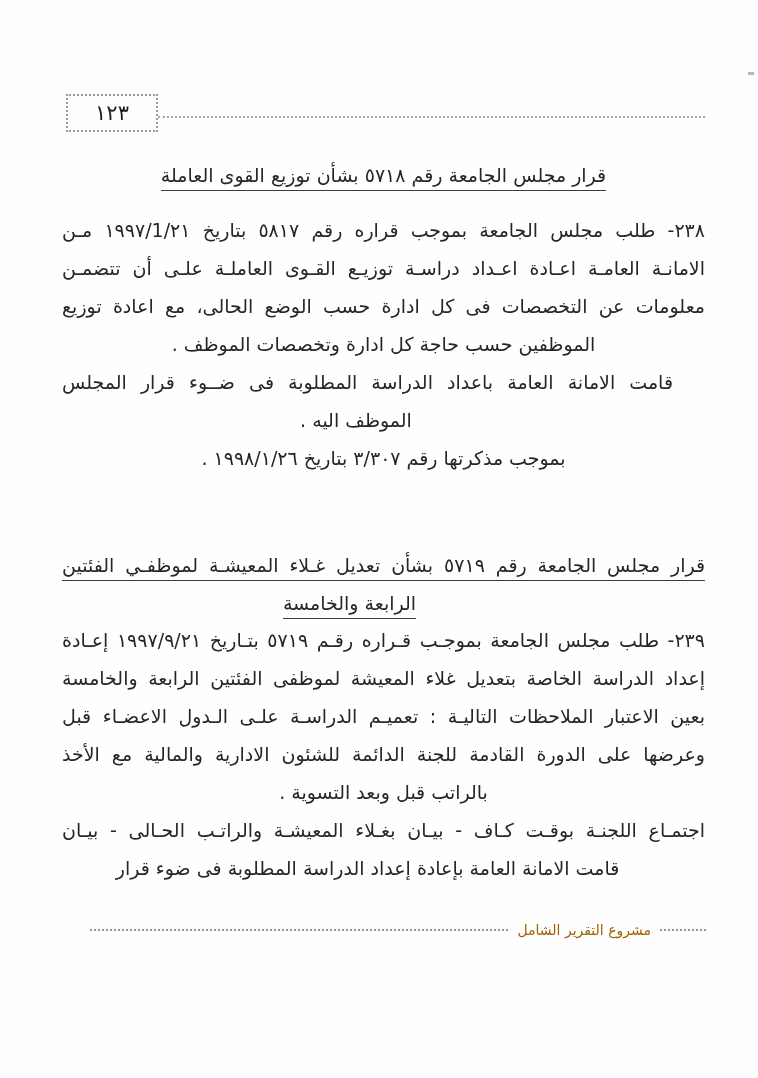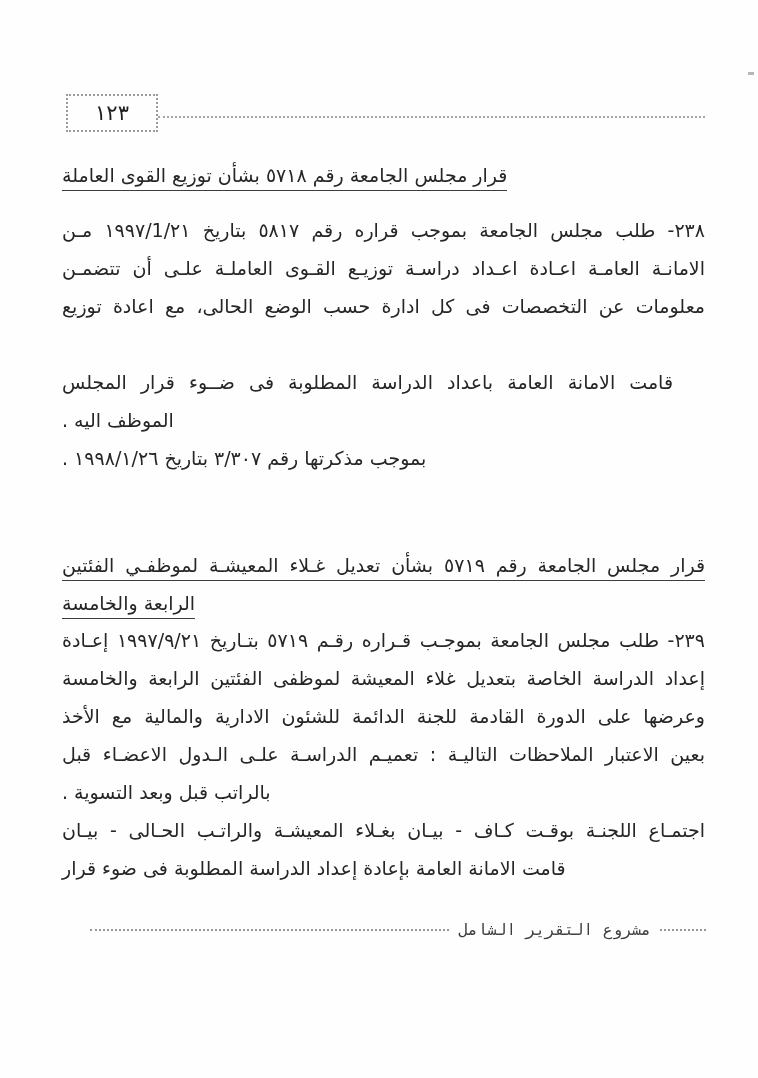--- a/index.html
+++ b/index.html
@@ -24,21 +24,21 @@
   
   .toprule{
     position:absolute;left:158px;right:53px;top:116px;
     border-top:2px dotted #a5a5a5;height:0;
   }
   .speck{position:absolute;left:748px;top:72px;width:6px;height:3px;background:#9a9a9a;opacity:.7;}
 
   .block{position:absolute;left:62px;right:53px;}
   .ln{height:38px;line-height:38px;font-size:19px;}
   .jl{text-align:justify;text-align-last:justify;}
-  .el{text-align:left;}
+  .el{text-align:center;}
   .ind{padding-right:32px;}
   .ind2{padding-right:55px;}
   .ind3{padding-right:68px;}
   .u{border-bottom:1.5px solid #3c3c3c;padding-bottom:4px;}
 
   #h1{top:156px;}
   #b1{top:211px;}
   #b2{top:363px;}
   #b3{top:439px;}
   #h2{top:546px;}
@@ -48,23 +48,22 @@
   
   .footer{
     position:absolute;left:90px;right:52px;top:921px;
     direction:ltr;
     display:flex;align-items:center;gap:9px;height:18px;
   }
   .footer .rule{border-top:2px dotted #979797;height:0;}
   .footer .rule.long{flex:1;}
   .footer .rule.short{width:46px;}
   .footer .note{
-    direction:rtl;font-size:16px;color:#404040;white-space:nowrap;
+    direction:rtl;font-size:14px;color:#a16207;white-space:nowrap;
     letter-spacing:.5px;
-    font-family:Liberation Mono, monospace;
   }
 </style>
 </head>
 <body>
 
 <div class="page">
 
   <div class="pagenum">
     <span>١٢٣</span>
   </div>
@@ -72,20 +71,21 @@
   <div class="speck"></div>
 
   <div class="block ln el" id="h1">
     <span class="u">قرار مجلس الجامعة رقم ٥٧١٨ بشأن توزيع القوى العاملة</span>
   </div>
 
   <div class="block" id="b1">
     <div class="ln jl">٢٣٨- طلب مجلس الجامعة بموجب قراره رقم ٥٨١٧ بتاريخ ١٩٩٧/1/٢١ مـن</div>
     <div class="ln jl">الامانـة العامـة اعـادة اعـداد دراسـة توزيـع القـوى العاملـة علـى أن تتضمـن</div>
     <div class="ln jl">معلومات عن التخصصات فى كل ادارة حسب الوضع الحالى، مع اعادة توزيع</div>
+    <div class="ln el">الموظفين حسب حاجة كل ادارة وتخصصات الموظف .</div>
   </div>
 
   <div class="block" id="b2">
     <div class="ln jl ind">قامت الامانة العامة باعداد الدراسة المطلوبة فى ضــوء قرار المجلس</div>
     <div class="ln el ind2">الموظف اليه .</div>
   </div>
 
   <div class="block" id="b3">
     <div class="ln el">بموجب مذكرتها رقم ٣/٣٠٧ بتاريخ ١٩٩٨/١/٢٦ .</div>
   </div>
@@ -95,22 +95,22 @@
       <span class="u">قرار مجلس الجامعة رقم ٥٧١٩ بشأن تعديل غـلاء المعيشـة لموظفـي الفئتين</span>
     </div>
     <div class="ln el ind3">
       <span class="u">الرابعة والخامسة</span>
     </div>
   </div>
 
   <div class="block" id="b4">
     <div class="ln jl">٢٣٩- طلب مجلس الجامعة بموجـب قـراره رقـم ٥٧١٩ بتـاريخ ١٩٩٧/٩/٢١ إعـادة</div>
     <div class="ln jl">إعداد الدراسة الخاصة بتعديل غلاء المعيشة لموظفى الفئتين الرابعة والخامسة</div>
+    <div class="ln jl">بعين الاعتبار الملاحظات التاليـة : تعميـم الدراسـة علـى الـدول الاعضـاء قبل</div>
     <div class="ln jl">وعرضها على الدورة القادمة للجنة الدائمة للشئون الادارية والمالية مع الأخذ</div>
-    <div class="ln jl">بعين الاعتبار الملاحظات التاليـة : تعميـم الدراسـة علـى الـدول الاعضـاء قبل</div>
     <div class="ln el">بالراتب قبل وبعد التسوية .</div>
     <div class="ln jl">اجتمـاع اللجنـة بوقـت كـاف - بيـان بغـلاء المعيشـة والراتـب الحـالى - بيـان</div>
   </div>
 
   <div class="block" id="b5">
     <div class="ln el ind">قامت الامانة العامة بإعادة إعداد الدراسة المطلوبة فى ضوء قرار</div>
   </div>
 
   <div class="footer">
     <div class="rule long"></div>

